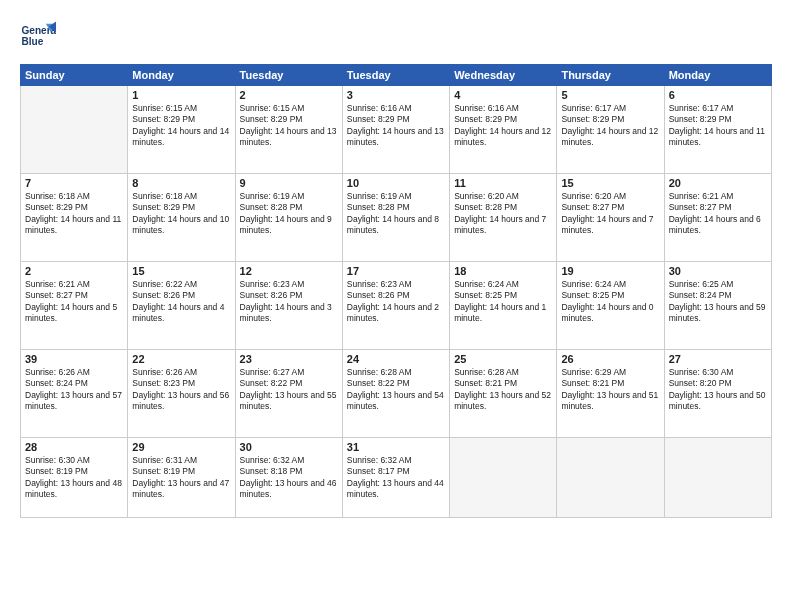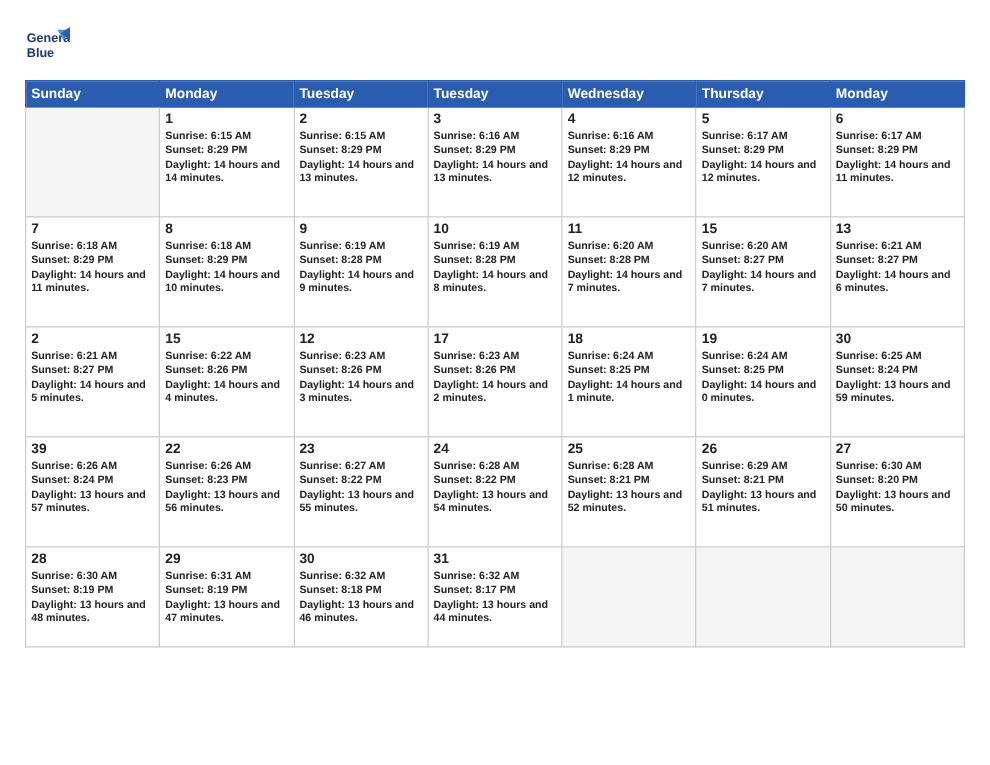--- a/index.html
+++ b/index.html
@@ -71,21 +71,20 @@
     .day-number {
       font-size: 11px;
       font-weight: bold;
       margin-bottom: 2px;
       display: block;
     }
     .cell-text {
       font-size: 8.5px;
       line-height: 1.35;
       color: #222;
-      font-weight: bold;
     }
     .last-row td {
       height: 80px;
     }
   </style>
 </head>
 <body>
 
 <div class="page">
   <div class="header">
@@ -162,21 +161,21 @@
           </td>
           <td>
             <span class="day-number">11</span>
             <div class="cell-text">Sunrise: 6:20 AM<br>Sunset: 8:28 PM<br>Daylight: 14 hours and 7 minutes.</div>
           </td>
           <td>
             <span class="day-number">15</span>
             <div class="cell-text">Sunrise: 6:20 AM<br>Sunset: 8:27 PM<br>Daylight: 14 hours and 7 minutes.</div>
           </td>
           <td>
-            <span class="day-number">13</span>
+            <span class="day-number">20</span>
             <div class="cell-text">Sunrise: 6:21 AM<br>Sunset: 8:27 PM<br>Daylight: 14 hours and 6 minutes.</div>
           </td>
         </tr>
         <tr>
           <td>
             <span class="day-number">2</span>
             <div class="cell-text">Sunrise: 6:21 AM<br>Sunset: 8:27 PM<br>Daylight: 14 hours and 5 minutes.</div>
           </td>
           <td>
             <span class="day-number">15</span>

